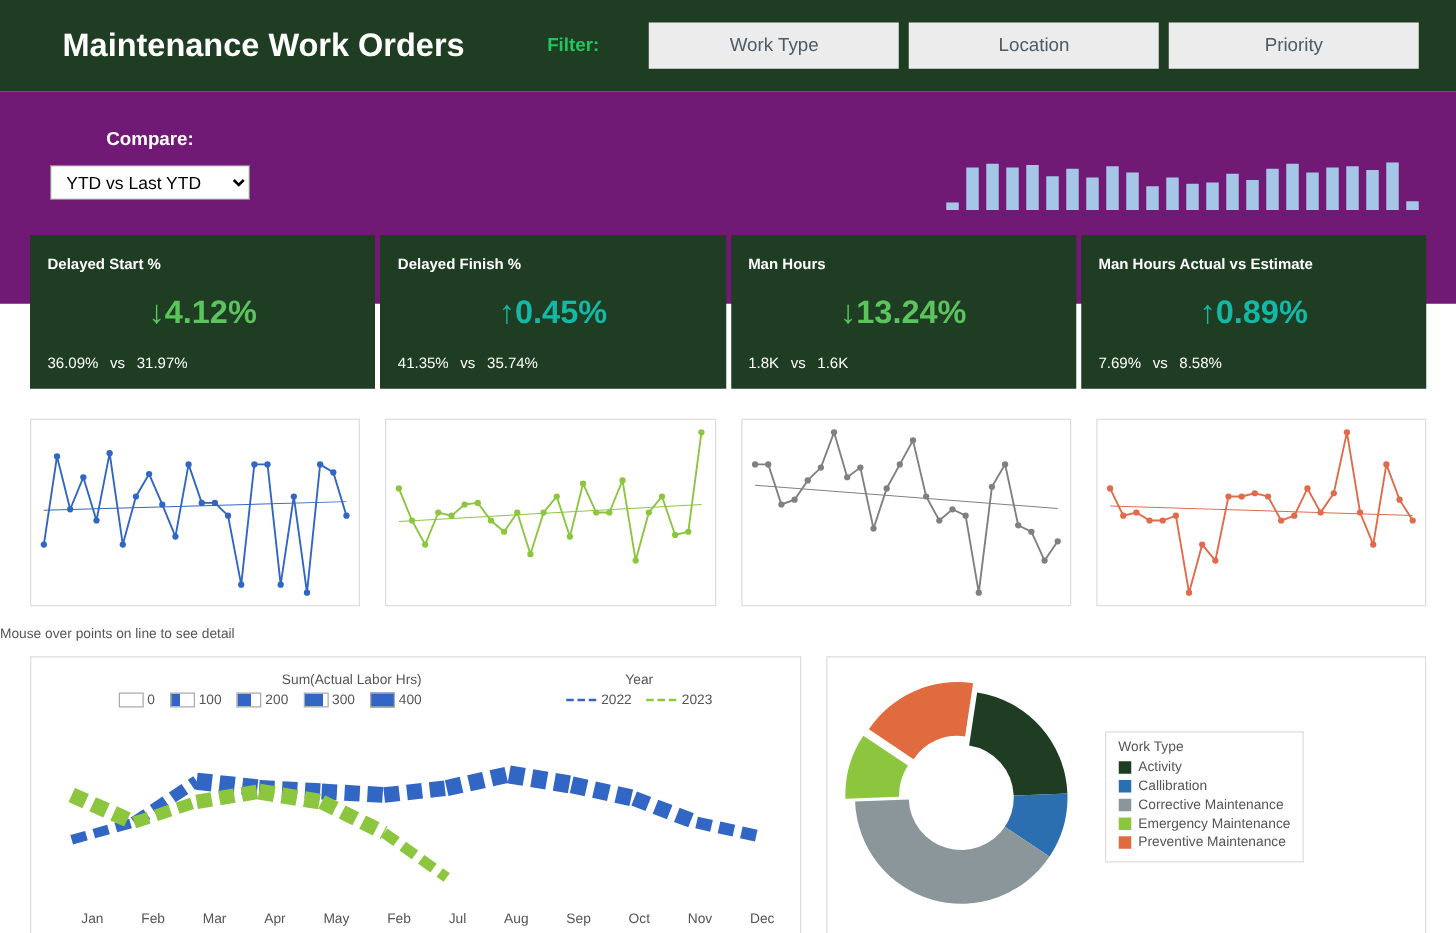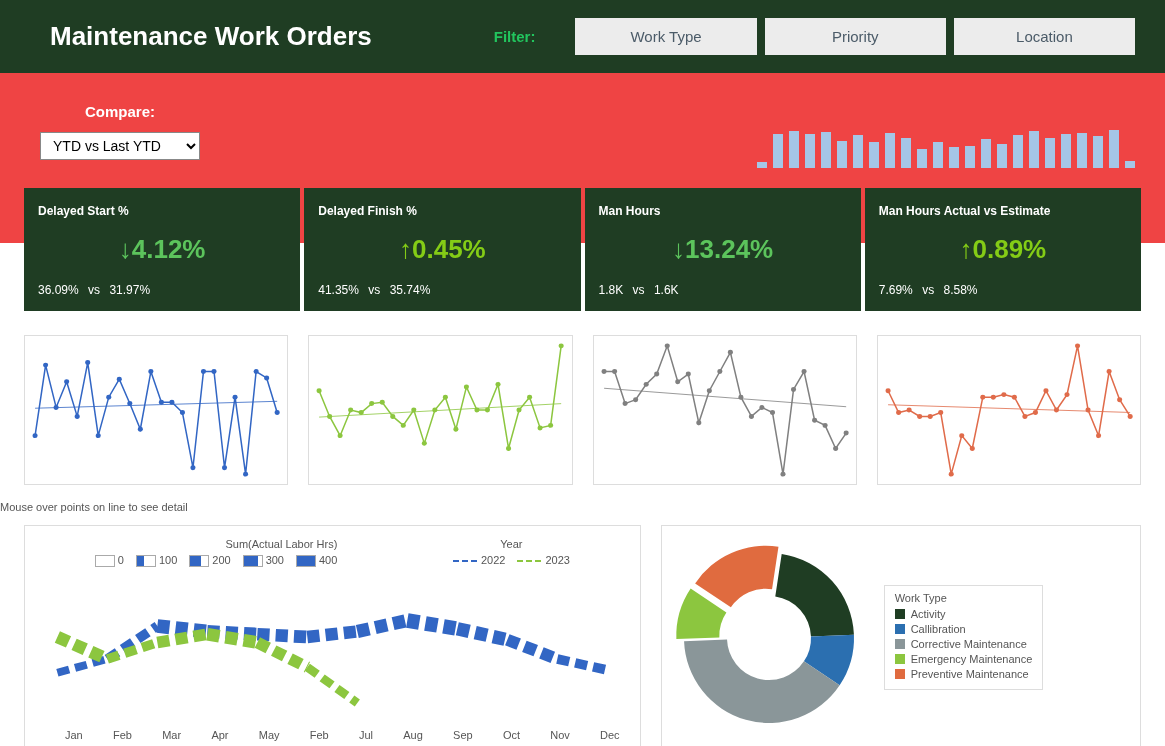--- a/index.html
+++ b/index.html
@@ -1,39 +1,39 @@
 <!DOCTYPE html>
 <html><head>
 <meta charset="utf-8">
 <style>
 *{box-sizing:border-box;margin:0;padding:0;font-family:Arial,Helvetica,sans-serif}
 body{background:#fff;width:1165px}
 .header{background:#1f3d23;display:flex;align-items:center;padding:18px 30px 18px 50px;gap:30px}
-.title{color:#fff;font-size:26px;font-weight:bold;flex:0 0 auto;margin-right:92px}
+.title{color:#fff;font-size:26px;font-weight:bold;flex:0 0 auto;margin-right:36px}
 .filter-label{color:#22c55e;font-size:15px;font-weight:bold;margin-right:10px}
 .filter-buttons{display:flex;gap:8px;flex:1}
 .filter-btn{flex:1;background:#ececec;border:none;padding:10px 0;font-size:15px;color:#4b5b68;text-align:center;cursor:pointer}
-.subheader{background:#ef4444;position:relative;height:170px;display:flex;align-items:flex-start;padding-top:30px}
+.subheader{background:#701a75;position:relative;height:170px;display:flex;align-items:flex-start;padding-top:30px}
 .compare-block{width:280px;text-align:center;margin-left:-20px}
 .compare-lbl{color:#fff;font-weight:bold;font-size:15px;margin-bottom:12px}
 .compare-select{background:#fff;border:1px solid #888;padding:4px 8px;font-size:14px;width:160px}
 .oval{position:absolute;left:460px;top:-5px;width:300px;height:235px;background:#455770;border-radius:50%;display:flex;flex-direction:column;align-items:center;padding-top:30px;color:#fff}
 .oval-title{font-size:13px;font-weight:bold;margin-bottom:28px}
 .oval-row{display:flex;align-items:center;gap:40px}
 .oval-nums{font-size:18px;display:flex;gap:10px;align-items:center}
 .oval-nums .vs{font-size:12px;color:#a0aab8}
 .oval-change{color:#ed6a4a;font-size:22px}
 .sparkbars{position:absolute;right:30px;top:25px;display:flex;align-items:flex-end;height:70px;gap:6px}
 .sparkbars div{width:10px;background:#a5c6e6}
 .cards{display:flex;gap:4px;padding:0 24px;margin-top:-55px;position:relative;z-index:2}
 .card{flex:1;background:#1f3d23;color:#fff;padding:16px 14px 14px;min-height:110px}
 .card-title{font-size:12px;font-weight:bold;margin-bottom:16px}
 .card-change{font-size:26px;font-weight:bold;text-align:center;margin-bottom:18px}
 .green{color:#5cc45c}
-.red{color:#84cc16}
+.red{color:#14b8a6}
 .card-compare{font-size:12px}
 .card-compare .vs{margin:0 6px}
 .sparklines{display:flex;gap:20px;padding:24px 24px 8px}
 .spark{flex:1;border:1px solid #ddd;height:150px;background:#fff}
 .hint{font-size:11px;color:#555;margin:8px 0 12px}
 .bottom{display:flex;gap:20px;padding:0 24px 24px}
 .panel{border:1px solid #ddd;background:#fff;padding:12px}
 .panel-left{flex:1.3;height:225px;position:relative}
 .panel-right{flex:1;height:225px;display:flex;align-items:center;gap:20px}
 .leg{font-size:11px;color:#555}
@@ -45,22 +45,22 @@
 .donut-legend .sw{width:10px;height:10px}
 </style>
 </head>
 <body>
 
 <div class="header">
   <div class="title">Maintenance Work Orders</div>
   <div class="filter-label">Filter:</div>
   <div class="filter-buttons">
     <button class="filter-btn">Work Type</button>
+    <button class="filter-btn">Location</button>
     <button class="filter-btn">Priority</button>
-    <button class="filter-btn">Location</button>
   </div>
 </div>
 
 <div class="subheader">
   <div class="compare-block">
     <div class="compare-lbl">Compare:</div>
     <select class="compare-select">
       <option>YTD vs Last YTD</option>
     </select>
   </div>

